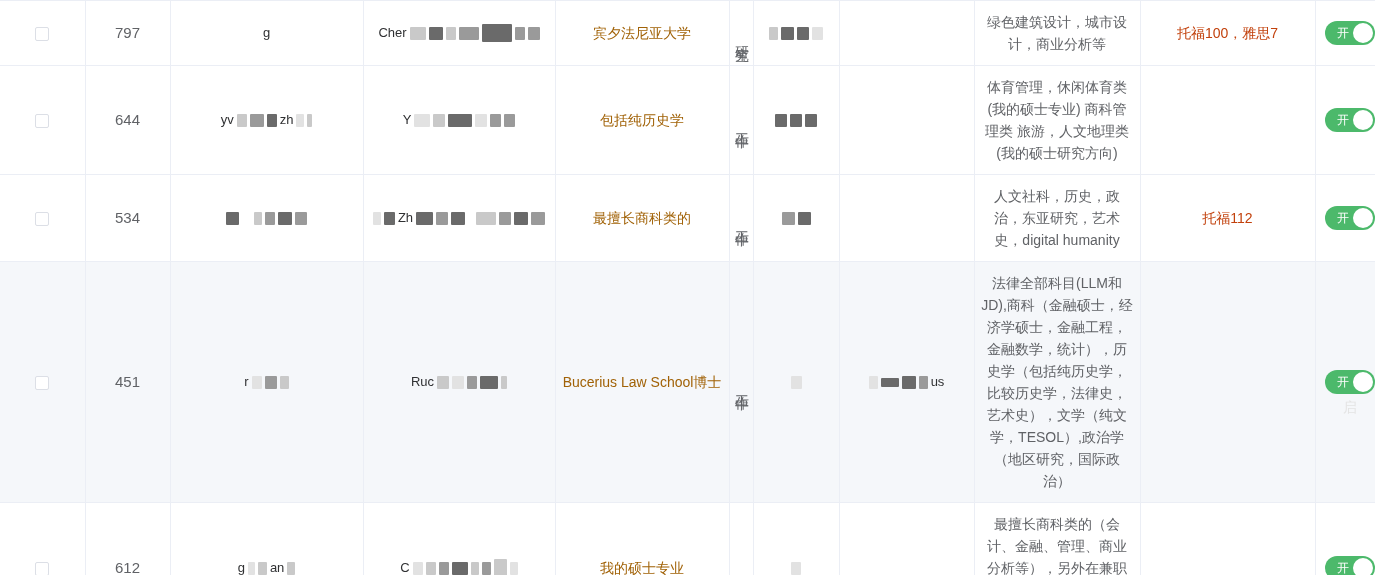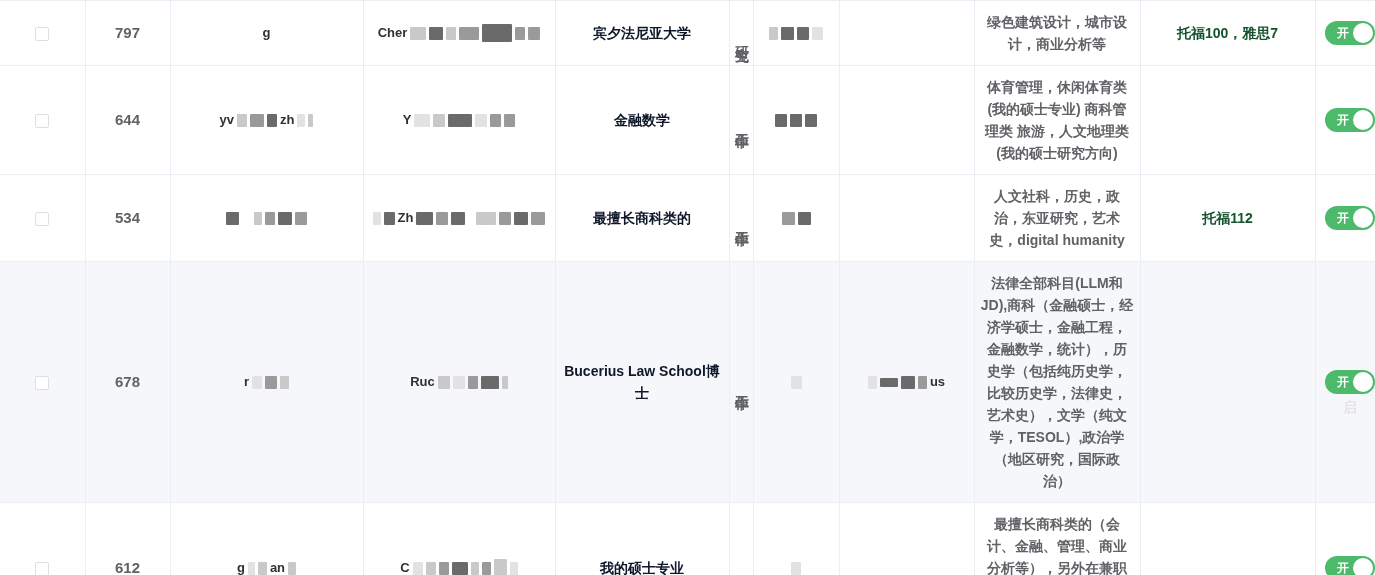--- a/index.html
+++ b/index.html
@@ -17,21 +17,20 @@
     -webkit-font-smoothing: antialiased;
   }
 
   .table-wrap {
     width: 1375px;
     height: 421px;
     position: relative;
     background: #fff;
     box-sizing: border-box;
     border-top: 1px solid #ebeef5;
-    font-weight: bold;
   }
 
   table.data-table {
     width: 1375px;
     border-collapse: collapse;
     table-layout: fixed;
   }
 
   table.data-table td {
     border-bottom: 1px solid #ebeef5;
@@ -83,23 +82,23 @@
     text-orientation: upright;
     line-height: 22px;
     font-size: 14px;
     color: #606266;
     letter-spacing: 1px;
     margin: 0 auto;
     display: inline-block;
     white-space: nowrap;
   }
 
-  .school-cell { font-size: 14px; color: #0f172a; }
+  .school-cell { font-size: 14px; color: #a16207; }
   .major-cell  { font-size: 14px; line-height: 22px; color: #606266; }
-  .score-cell  { font-size: 14px; color: #14532d; margin-top: 28px; }
+  .score-cell  { font-size: 14px; color: #c2410c; margin-top: 28px; }
 
   
   .redact-line {
     display: flex;
     align-items: center;
     justify-content: center;
     gap: 3px;
     flex-wrap: nowrap;
     min-height: 18px;
   }
@@ -246,21 +245,21 @@
             <span class="frag">Y</span>
             <span class="rb xl" style="width:16px"></span>
             <span class="rb l" style="width:12px"></span>
             <span class="rb d" style="width:24px"></span>
             <span class="rb xl" style="width:12px"></span>
             <span class="rb m" style="width:11px"></span>
             <span class="rb m" style="width:11px"></span>
           </div>
         </td>
         <td class="col-school">
-          <span class="school-cell">金融数学</span>
+          <span class="school-cell">包括纯历史学</span>
         </td>
         <td class="col-status">
           <span class="vert-text">工作中</span>
         </td>
         <td class="col-contact">
           <div class="redact-line">
             <span class="rb d" style="width:12px"></span>
             <span class="rb d" style="width:12px"></span>
             <span class="rb d" style="width:12px"></span>
           </div>
@@ -341,21 +340,21 @@
           </span>
         </td>
 
       </tr>
 
       <tr class="row-hover">
         <td class="col-check">
           <span class="checkbox"></span>
         </td>
         <td class="col-id">
-          <span class="id-cell">678</span>
+          <span class="id-cell">451</span>
         </td>
         <td class="col-name">
           <div class="redact-line">
             <span class="frag">r</span>
             <span class="rb xl" style="width:10px"></span>
             <span class="rb m" style="width:12px"></span>
             <span class="rb l" style="width:9px"></span>
           </div>
         </td>
         <td class="col-ename">

